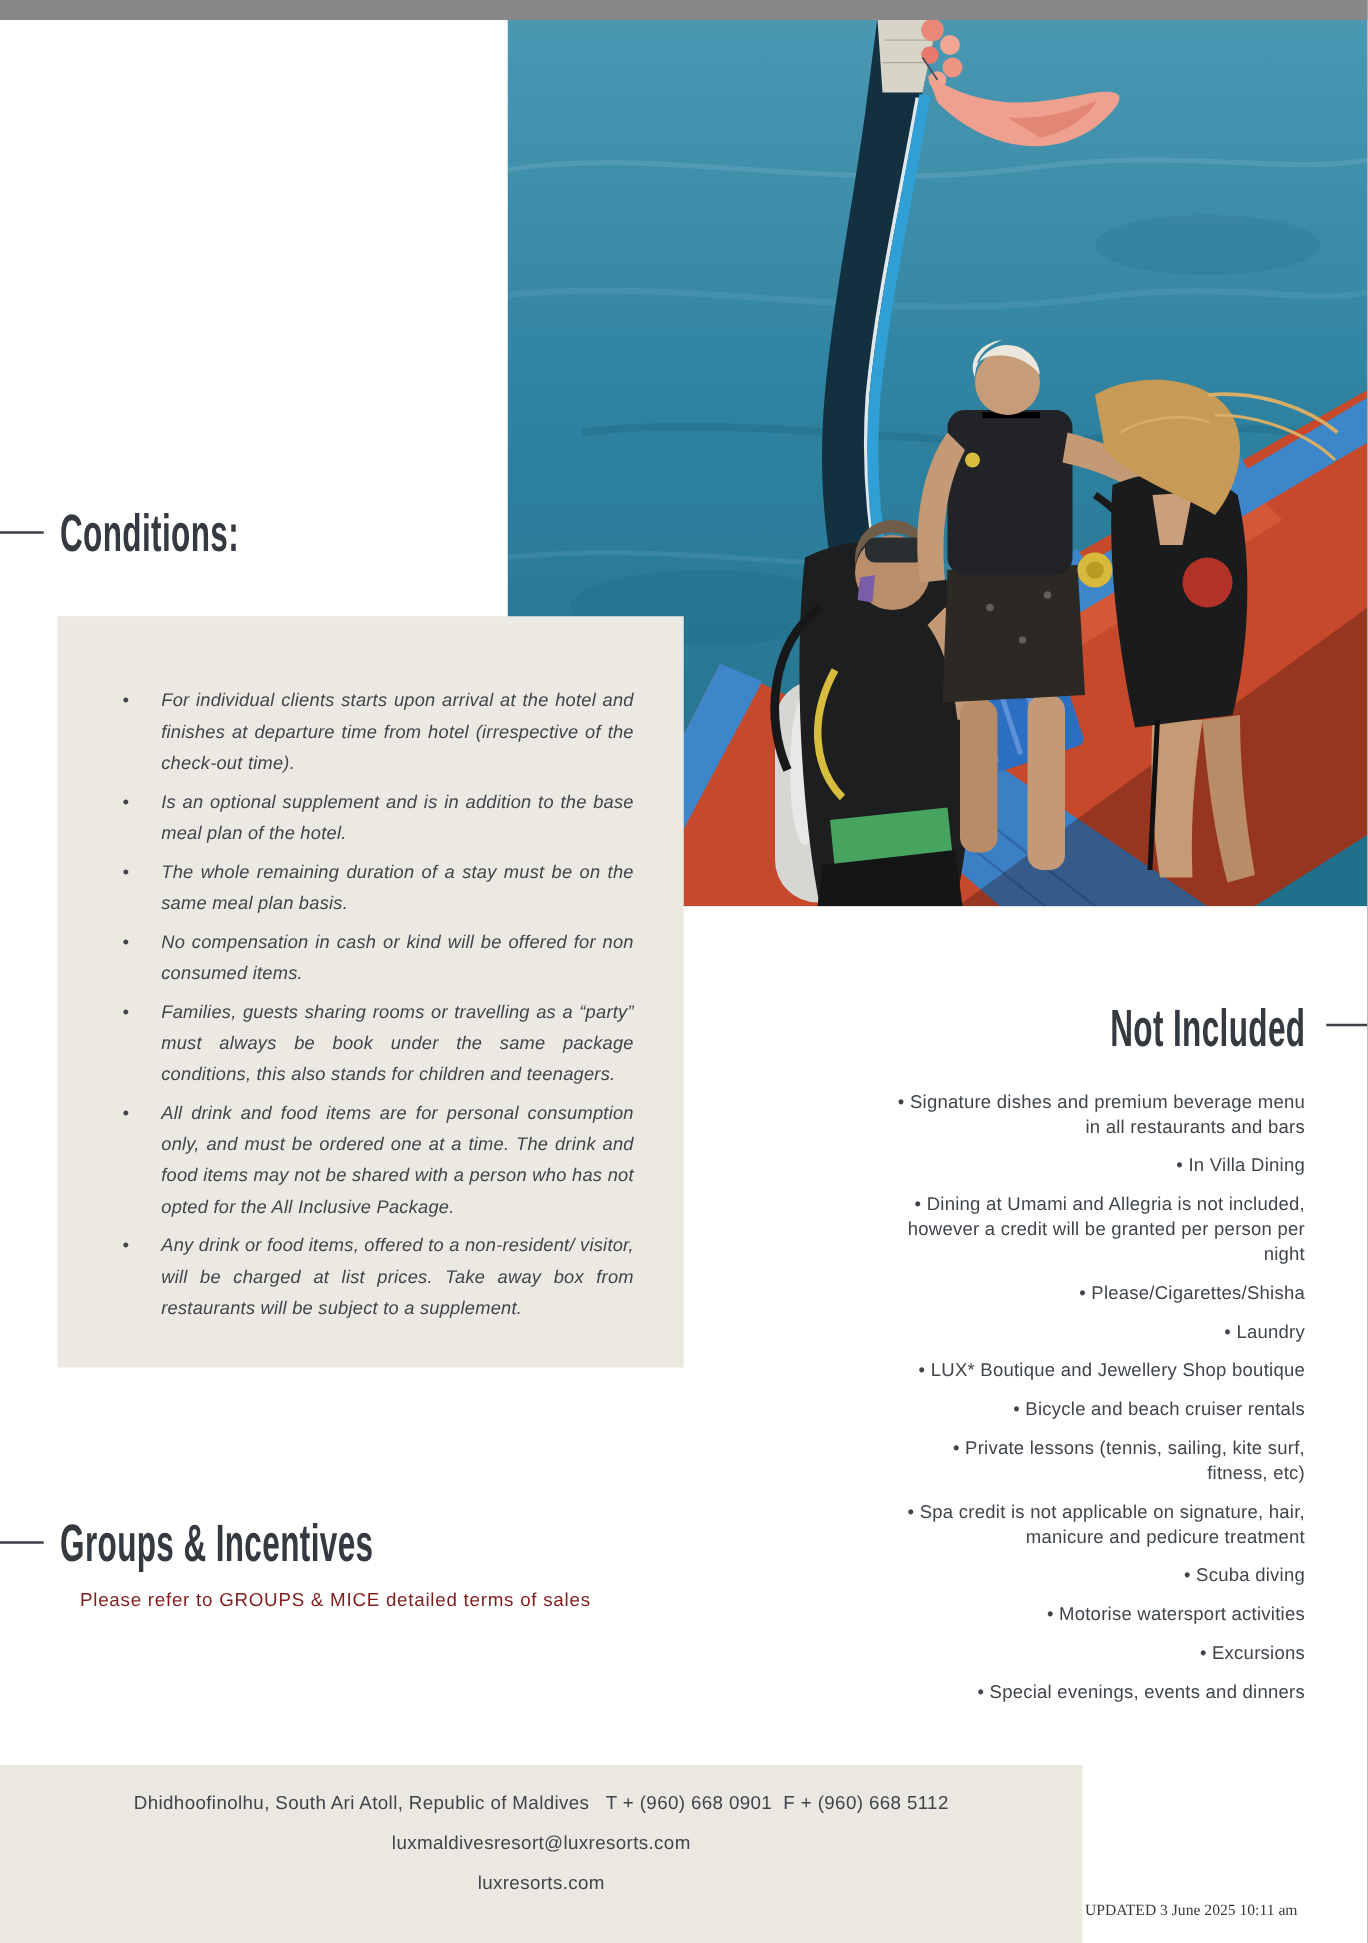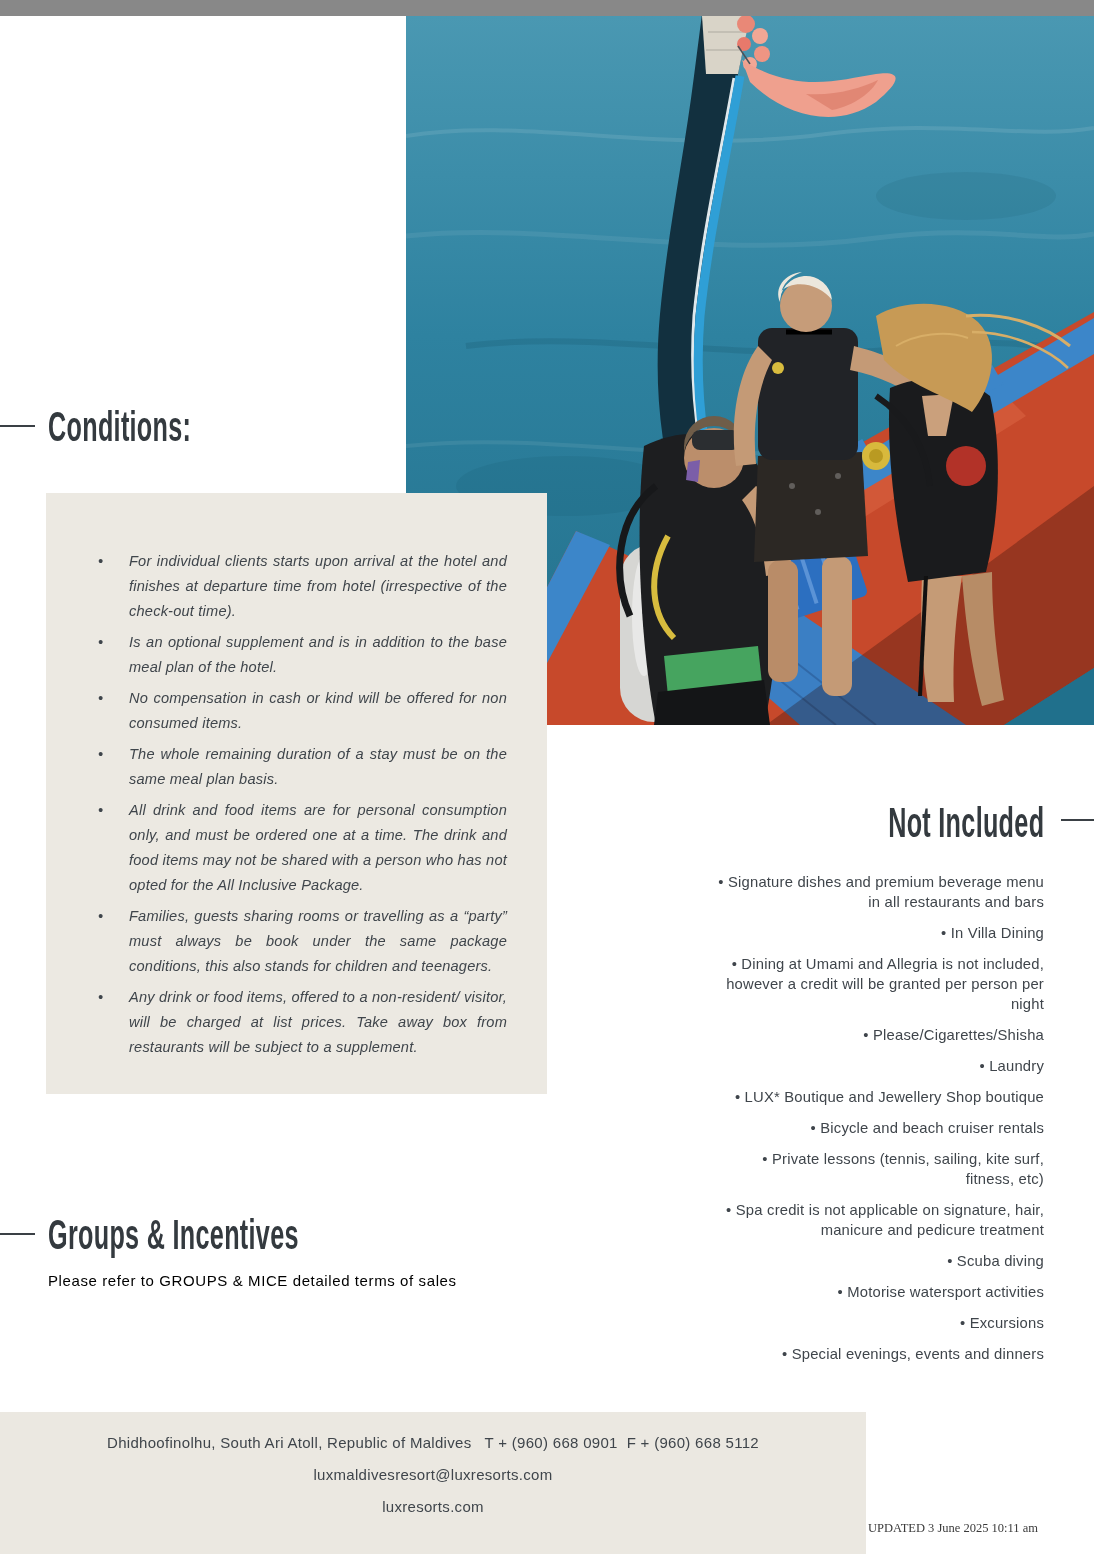--- a/index.html
+++ b/index.html
@@ -50,22 +50,22 @@
     margin:0; padding:0; list-style:none; text-align:right;
   }
   .ni-item {
     font-size:14.8px; line-height:20px; letter-spacing:0.2px;
     margin-bottom:11px; color:#3F454B;
   }
   .ni-item::before { content:"\2022\00a0"; }
 
   
   .groups-note {
-    position:absolute; left:48px; top:1256px;
-    font-size:15px; letter-spacing:0.6px; color:#000000;
+    position:absolute; left:64px; top:1256px;
+    font-size:15px; letter-spacing:0.6px; color:#7f1d1d;
   }
 
   
   .footer {
     position:absolute; left:0; top:1396px; width:866px; height:158px;
     background:#EBE8E1; text-align:center; box-sizing:border-box; padding-top:22px;
   }
   .footer .f-line { font-size:15px; letter-spacing:0.3px; color:#3F454B; margin:0 0 15px 0; }
   .updated {
     position:absolute; right:56px; top:1505px;
@@ -217,24 +217,24 @@
   </div>
 
   <div class="heading" id="h-groups">
     <span class="h-inner">Groups &amp; Incentives</span>
   </div>
 
   <div class="conditions-box">
     <ul>
         <li class="cond-item">For individual clients starts upon arrival at the hotel and finishes at departure time from hotel (irrespective of the check-out time).</li>
         <li class="cond-item">Is an optional supplement and is in addition to the base meal plan of the hotel.</li>
+        <li class="cond-item">The whole remaining duration of a stay must be on the same meal plan basis.</li>
         <li class="cond-item">No compensation in cash or kind will be offered for non consumed items.</li>
-        <li class="cond-item">The whole remaining duration of a stay must be on the same meal plan basis.</li>
+        <li class="cond-item">Families, guests sharing rooms or travelling as a “party” must always be book under the same package conditions, this also stands for children and teenagers.</li>
         <li class="cond-item">All drink and food items are for personal consumption only, and must be ordered one at a time. The drink and food items may not be shared with a person who has not opted for the All Inclusive Package.</li>
-        <li class="cond-item">Families, guests sharing rooms or travelling as a “party” must always be book under the same package conditions, this also stands for children and teenagers.</li>
         <li class="cond-item">Any drink or food items, offered to a non-resident/ visitor, will be charged at list prices. Take away box from restaurants will be subject to a supplement.</li>
       </ul>
   </div>
 
   <ul class="ni-list">
       <li class="ni-item">Signature dishes and premium beverage menu in all restaurants and bars</li>
       <li class="ni-item">In Villa Dining</li>
       <li class="ni-item">Dining at Umami and Allegria is not included, however a credit will be granted per person per night</li>
       <li class="ni-item">Please/Cigarettes/Shisha</li>
       <li class="ni-item">Laundry</li>

